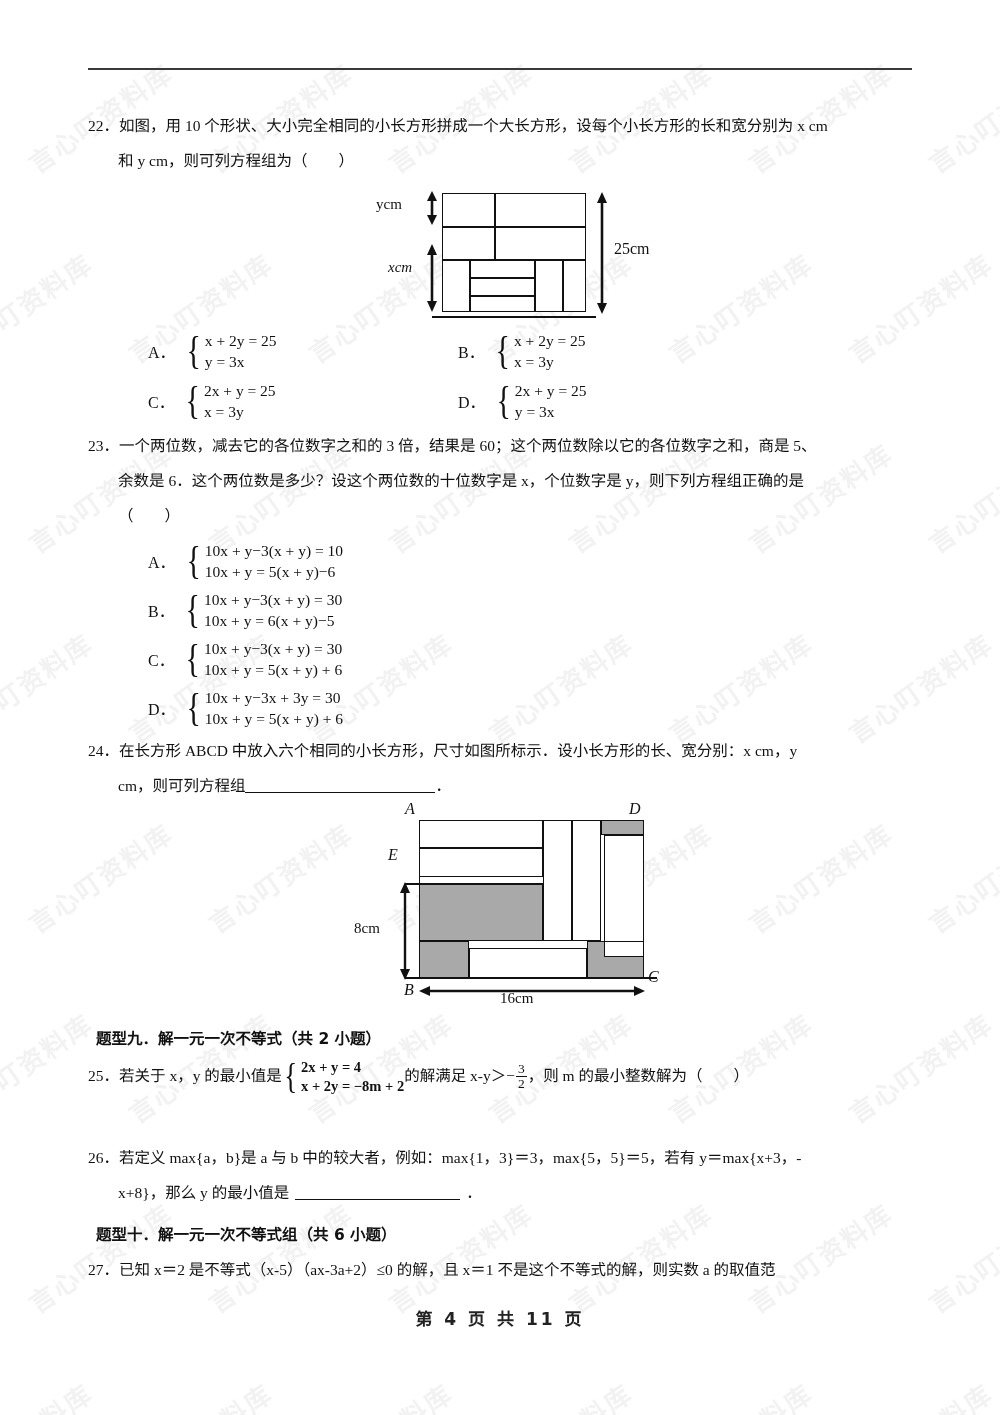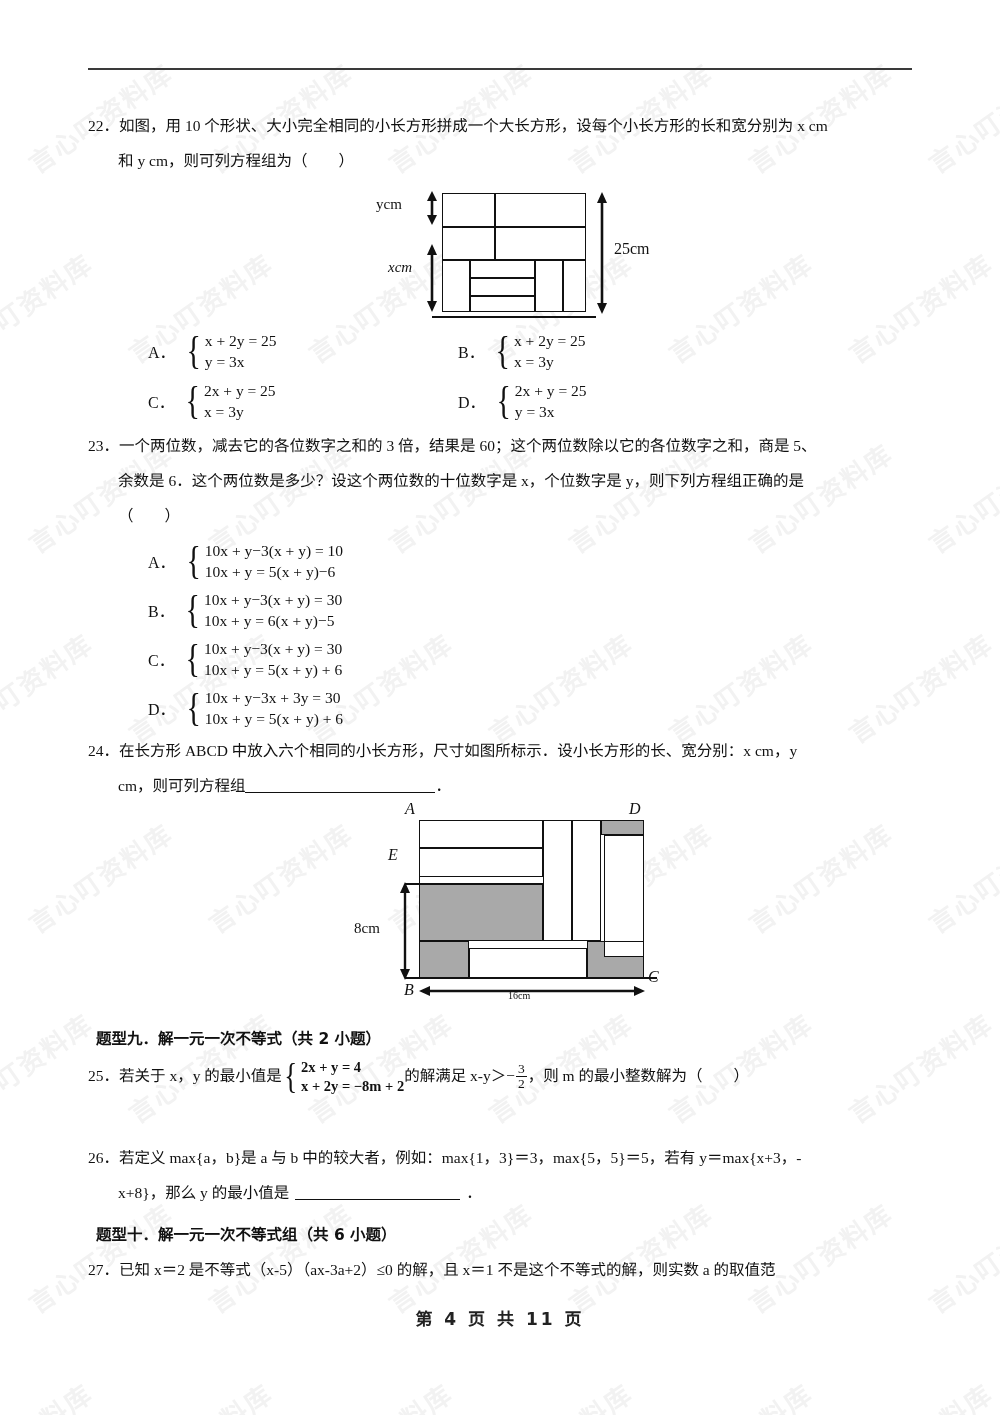--- a/index.html
+++ b/index.html
@@ -387,21 +387,21 @@
       <polygon points="9,0 4,11 14,11" fill="#111"></polygon>
       <polygon points="9,98 4,87 14,87" fill="#111"></polygon>
     </svg>
     <div class="lbl" style="left:-22px;top:122px;font-size:15px;">8cm</div>
 
     <svg width="226" height="20" style="position:absolute;left:43px;top:184px;">
       <line x1="8" y1="9" x2="218" y2="9" stroke="#111" stroke-width="2.4"></line>
       <polygon points="0,9 11,4 11,14" fill="#111"></polygon>
       <polygon points="226,9 215,4 215,14" fill="#111"></polygon>
     </svg>
-    <div class="lbl" style="left:132px;top:192px;font-size:10px;">16cm</div>
+    <div class="lbl" style="left:124px;top:192px;font-size:15px;">16cm</div>
   </div>
 
   <div class="sec-head" style="top:1026px;">题型九．解一元一次不等式（共 2 小题）</div>
 
   <div class="qblock" style="top:1058px;line-height:34px;">
     <span class="qline">
       <span class="num">25．</span><span>若关于 x，y 的最小值是</span><span class="sysinline">
           <span class="brace" style="font-size:36px;">{</span>
           <span class="eqs" style="line-height:19px;font-size:14.5px;font-weight:bold;">
             <span>2x + y = 4</span>

